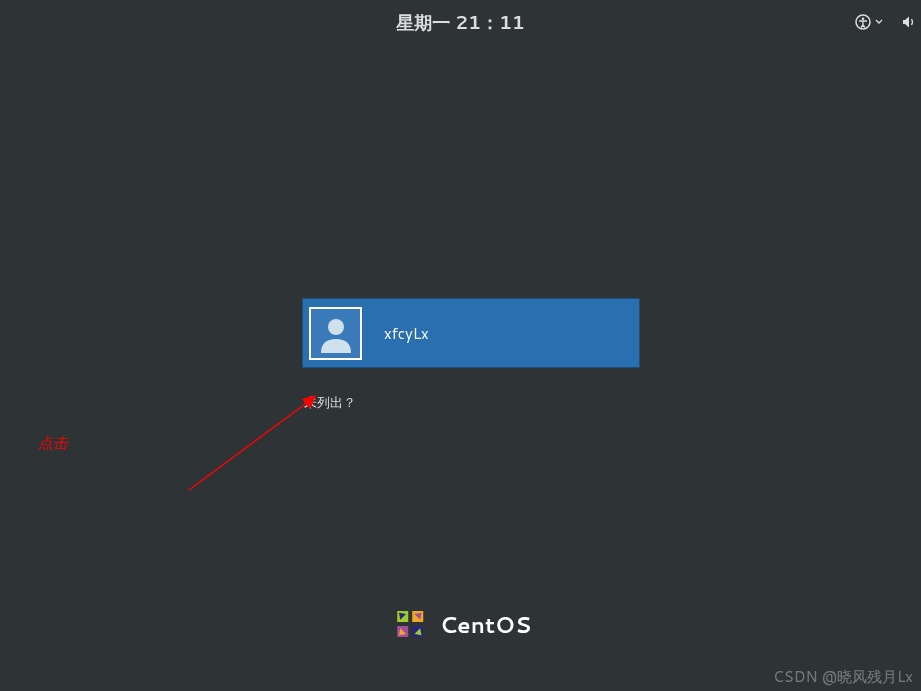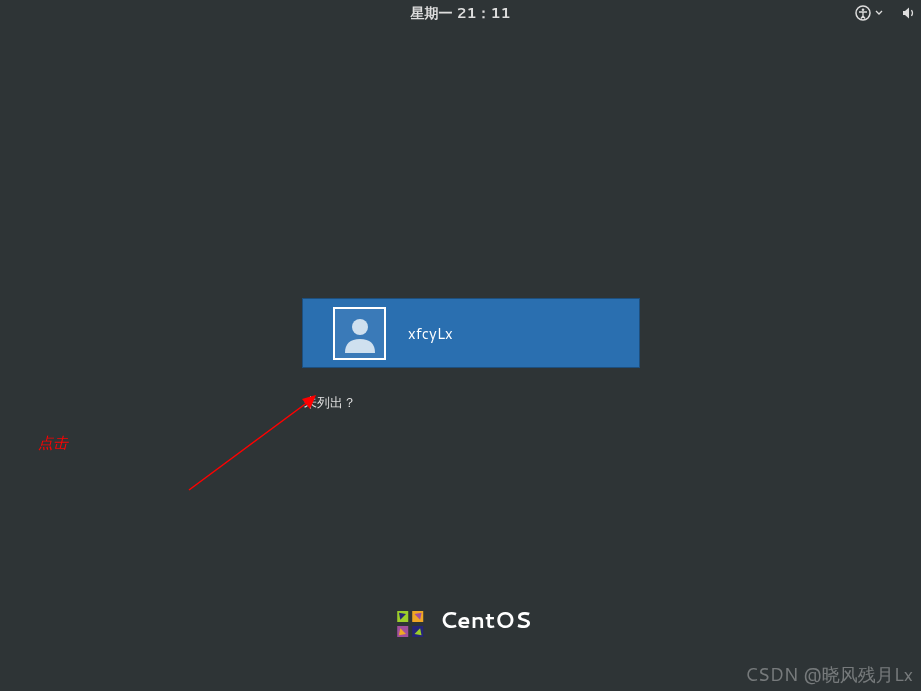--- a/index.html
+++ b/index.html
@@ -10,28 +10,28 @@
     body {
       width: 921px;
       height: 691px;
       background: #2e3436;
       font-family: "Cantarell", "DejaVu Sans", sans-serif;
       position: relative;
       overflow: hidden;
     }
     .topbar {
       position: absolute;
-      top: 0;
+      top: 9px;
       left: 0;
       right: 0;
       height: 26px;
       display: flex;
       align-items: center;
       color: #ccc;
-      font-size: 14px;
+      font-size: 18px;
     }
     .topbar-center {
       position: absolute;
       left: 50%;
       transform: translateX(-50%);
       white-space: nowrap;
       font-weight: bold;
       color: #ddd;
     }
     .topbar-right {
@@ -56,21 +56,21 @@
       left: 302px;
       width: 340px;
     }
     .user-tile {
       background: #2a6fb0;
       border: 1px solid #1d4f7e;
       width: 338px;
       height: 70px;
       display: flex;
       align-items: center;
-      padding: 8px 30px;
+      padding: 8px 6px;
       cursor: pointer;
     }
     .avatar-frame {
       width: 53px;
       height: 53px;
       border: 2px solid #fff;
       display: flex;
       align-items: center;
       justify-content: center;
       background: #3a7ab8;
@@ -105,34 +105,34 @@
       font-size: 15px;
       pointer-events: none;
       font-style: italic;
     }
     .brand {
       position: absolute;
       top: 604px;
       left: 50%;
       transform: translateX(-50%);
       display: flex;
-      align-items: flex-start;
+      align-items: center;
       gap: 10px;
     }
     .brand-text {
       color: #fff;
       font-size: 22px;
       font-weight: bold;
     }
     .watermark {
       position: absolute;
       bottom: 4px;
       right: 8px;
       color: rgba(255,255,255,0.35);
-      font-size: 18px;
+      font-size: 15px;
       pointer-events: none;
     }
   </style>
 </head>
 <body>
 
 <div class="topbar">
   <div class="topbar-center">星期一 21：11</div>
   <div class="topbar-right">
     <div class="topbar-icon">

